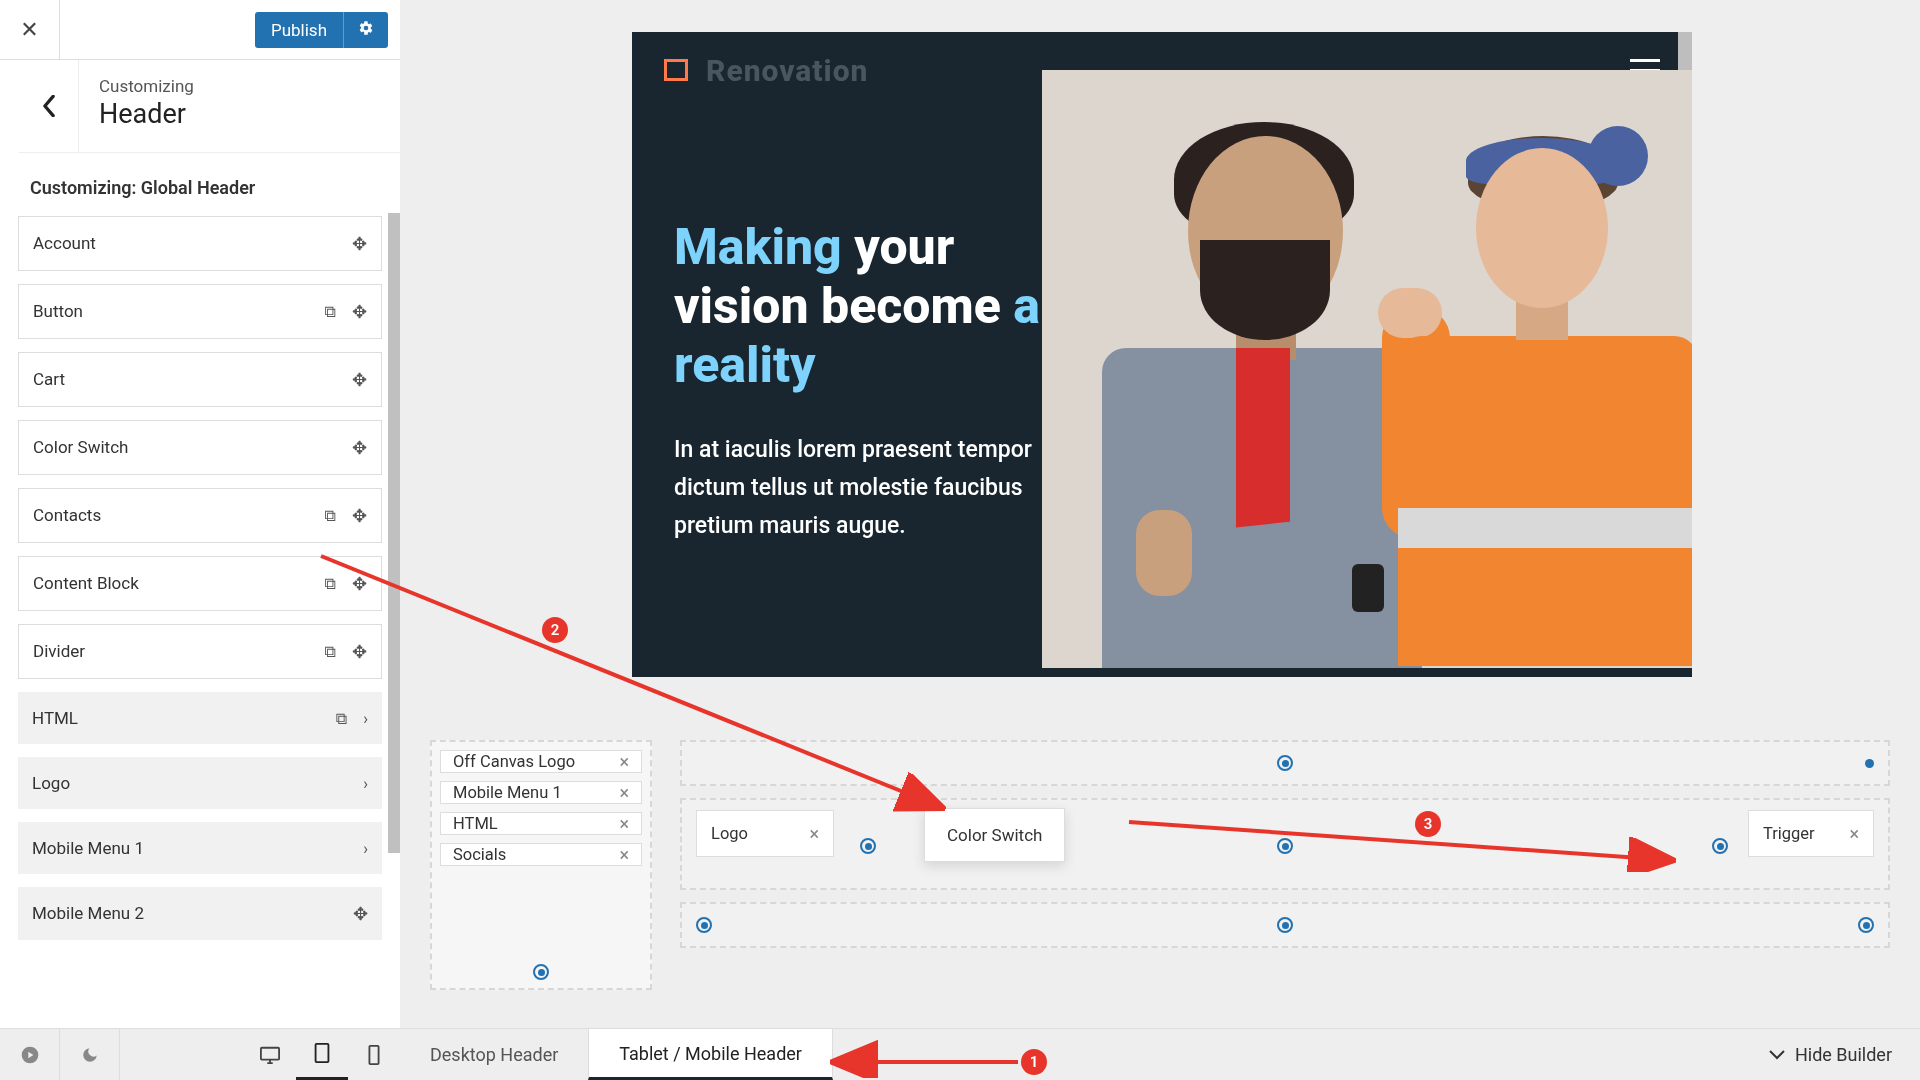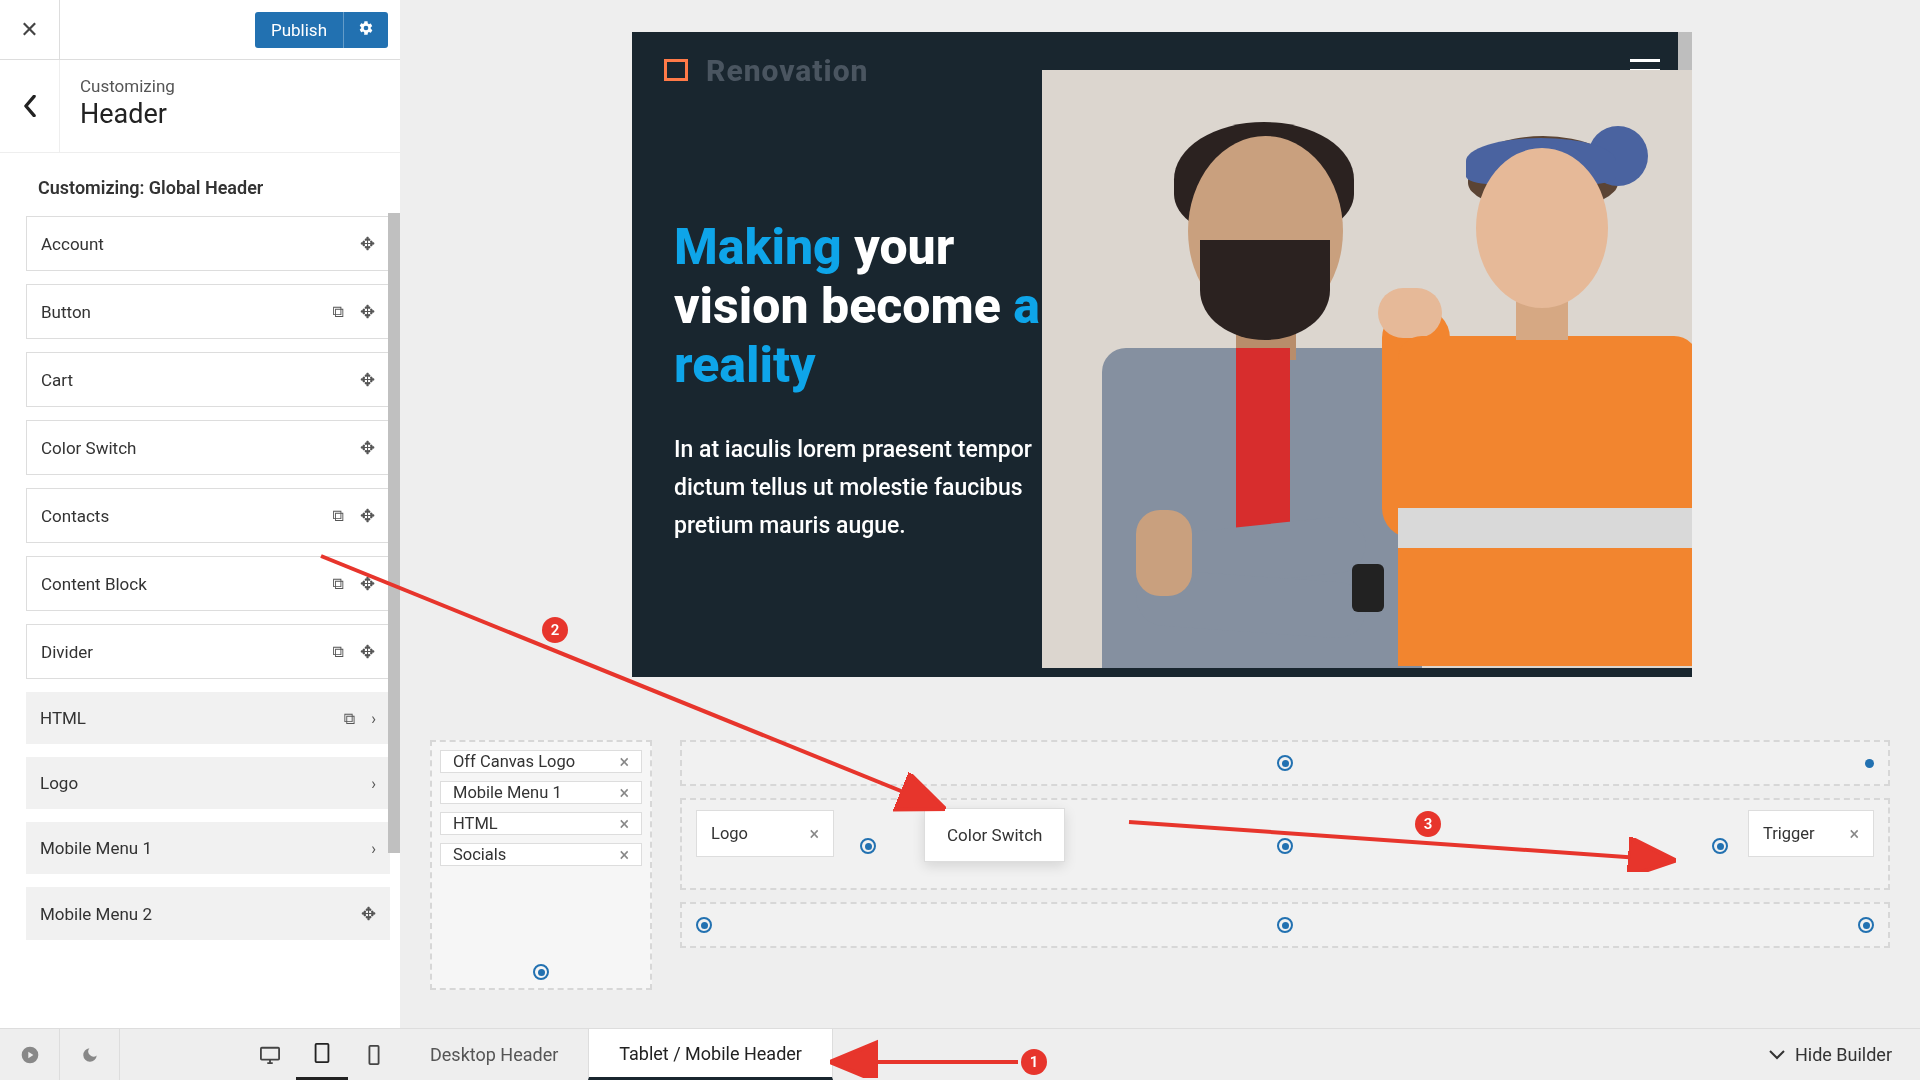--- a/index.html
+++ b/index.html
@@ -6,36 +6,36 @@
 body { width: 1920px; height: 1080px; background: #eeeeee; overflow: hidden; position: relative; }
 
 
 .sidebar { position: absolute; left: 0; top: 0; width: 400px; height: 1029px; background: #fff; display: flex; flex-direction: column; }
 .sidebar-top { height: 60px; display: flex; align-items: center; justify-content: space-between; padding: 0 12px 0 0; border-bottom: 1px solid #ddd;}
 .close-btn { width: 60px; height: 60px; display: flex; align-items: center; justify-content: center; font-size: 22px; color: #444; cursor: pointer; border-right: 1px solid #ddd;}
 .publish-btn { background: #2271b1; color: #fff; display: flex; align-items: center; border-radius: 3px; overflow: hidden; }
 .publish-btn span { padding: 8px 16px; font-size: 17px;}
 .publish-btn .gear { padding: 8px 14px; border-left: 1px solid rgba(255,255,255,.3); }
 
-.sidebar-head { display: flex; border-bottom: 1px solid #eee; }
+.sidebar-head { display: flex; border-bottom: 1px solid #eee; margin-left: 19px; }
 .back-btn { width: 60px; height: 92px; display: flex; align-items: center; justify-content: center; font-size: 26px; border-right: 1px solid #eee; cursor: pointer;}
 .head-txt { padding: 16px 20px; }
 .head-txt .sup { color: #555; font-size: 17px; }
 .head-txt .title { font-size: 27px; color: #222; font-weight: 400; margin-top: 2px;}
 
 .sidebar-body { flex: 1; overflow: hidden; padding: 0 18px 10px 18px; position: relative; }
-.sidebar-body-inner { width: 100%; margin-left: 8px; }
+.sidebar-body-inner { width: 100%; }
 
 .sub-title { font-size: 18px; color: #333; font-weight: 600; padding: 24px 12px 18px 12px; }
 .tabs { display: flex; margin: 0 0 18px 0; }
 .tab { flex: 1; text-align: center; padding: 16px 0; font-size: 18px; background: #eaeaea; color: #333; cursor: pointer; }
 .tab.active { background: #fff; border-top: 3px solid #2271b1; border-left: 1px solid #ddd; border-right: 1px solid #ddd; border-bottom: 1px solid #fff; margin-bottom: -1px;}
 
 .el-list { display: flex; flex-direction: column; gap: 13px; }
-.el-item { border: 1px solid #ddd; background: #fff; padding: 16px 14px; font-size: 17px; color: #333; display: flex; align-items: center; justify-content: space-between; cursor: pointer; }
+.el-item { border: 1px solid #ddd; background: #fff; padding: 16px 14px; font-size: 17px; color: #333; display: flex; justify-content: space-between; cursor: pointer; }
 .el-item.gray { background: #f1f1f1; border: none;}
 .el-icons { display: flex; gap: 16px; color: #555; font-size: 16px; align-items: center;}
 .move-ic { font-size: 18px;}
 
 .sidebar-scroll { position: absolute; right: 0; top: 60px; width: 12px; height: 640px; background: #c0c0c0; border-radius: 0;}
 
 
 .sidebar-footer { position: absolute; bottom: 0; left: 0; width: 400px; height: 52px; background: #eeeeee; display: flex; align-items: center; border-top: 1px solid #ddd; }
 .sb-foot-left { display: flex; height: 100%;}
 .sb-foot-ic { width: 60px; height: 100%; display: flex; align-items: center; justify-content: center; color: #777; border-right: 1px solid #ddd; font-size: 20px;}
@@ -50,21 +50,21 @@
 .phead .logo-row { display:flex; align-items:center; gap: 18px;}
 .plogo-box { width: 24px; height: 22px; border: 3px solid #ff7a48; display: inline-block;}
 .plogo-txt { font-size: 30px; font-weight: 800; color: #4a5560; letter-spacing: 1px;}
 .menu-ic { width: 30px; height: 22px; display: flex; flex-direction: column; justify-content: space-between; }
 .menu-ic span { height: 3px; background: #fff; }
 
 .pbody { position: relative; height: calc(100% - 76px); }
 .pimage { position: absolute; right: 0; top: -38px; width: 650px; height: 598px; background: #dcd6cf; overflow: hidden;}
 .ptext { position: absolute; left: 42px; top: 110px; width: 420px;}
 .headline { font-size: 50px; font-weight: 800; line-height: 1.18; color: #fff; }
-.cyan { color: #0ea5e9; }
+.cyan { color: #7dd3fc; }
 .ptext .para { margin-top: 36px; font-size: 23px; line-height: 1.65; color: #fff; font-weight: 500;}
 
 .prev-scroll { position: absolute; right: 0; top: 0; width: 14px; height: 42px; background: #bebebe;}
 
 
 .person { position: absolute; bottom: 0; }
 .man { left: 54px; width: 330px; height: 540px; }
 .woman { right: -10px; width: 310px; height: 560px; }
 .head { position: absolute; border-radius: 50%; }
 .man .head { width: 155px; height: 190px; background: #c9a07e; top: 8px; left: 92px;}

